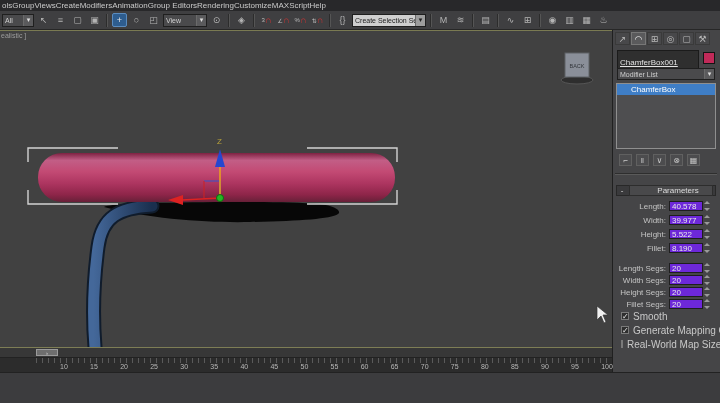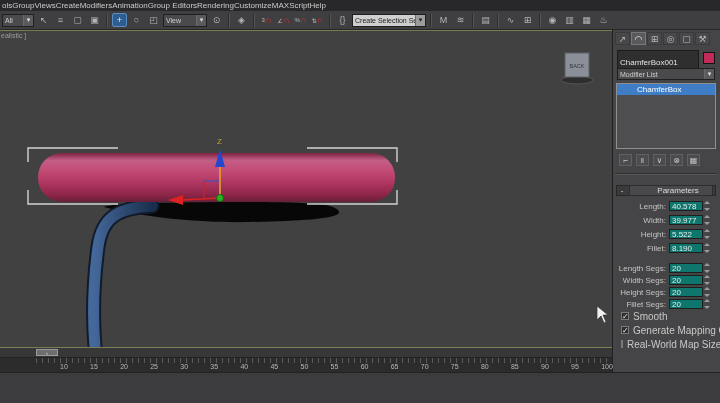--- a/index.html
+++ b/index.html
@@ -24,34 +24,34 @@
   .snaplab{color:#bbb;font-size:6px;vertical-align:super;}
   
   #viewport{left:0;top:30px;width:612px;height:317px;background:#414141;border-top:1px solid #7a7a52;box-sizing:border-box;overflow:hidden;}
   #vp-label{left:1px;top:1px;color:#9c9c9c;font-size:7px;}
   
   #cpanel{left:612px;top:30px;width:108px;height:342px;background:#454547;border-left:1px solid #202020;box-sizing:border-box;}
   #cp-tabs{left:2px;top:2px;display:flex;gap:1px;}
   .cp-tab{width:15px;height:13px;display:flex;align-items:center;justify-content:center;color:#b8b8b8;font-size:9px;background:#48484a;border:1px solid #3a3a3a;box-sizing:border-box;}
   .cp-tab.active{background:#5a5a5c;border-color:#777;color:#eee;}
   .field{background:#2f2f2f;border:1px solid #1b1b1b;color:#e2e2e2;font-size:8px;display:flex;align-items:center;padding:0 2px;box-sizing:border-box;white-space:nowrap;overflow:hidden;}
-  #obj-name{left:4px;top:20px;width:82px;height:25px;}
+  #obj-name{left:4px;top:20px;width:82px;height:25px;text-decoration:underline;}
   #obj-swatch{left:90px;top:22px;width:12px;height:12px;border:1px solid #141414;box-sizing:border-box;}
   #mod-list{left:4px;top:38px;width:98px;height:12px;}
   #stack{left:3px;top:53px;width:100px;height:66px;background:#4e4e50;border:1px solid #8f8f8f;box-sizing:border-box;}
-  #stack-item{height:11px;background:#3f7ec6;color:#fff;display:flex;align-items:center;padding-left:20px;font-size:8px;}
+  #stack-item{height:11px;background:#3f7ec6;color:#fff;display:flex;align-items:center;padding-left:14px;font-size:8px;}
   #stack-tools{left:6px;top:124px;display:flex;gap:4px;}
   .stk-btn{width:13px;height:12px;background:#4c4c4e;border:1px solid #606060;color:#c8c8c8;font-size:8px;display:flex;align-items:center;justify-content:center;box-sizing:border-box;}
   #cp-div{left:2px;top:143px;width:102px;height:1px;background:#2e2e2e;border-bottom:1px solid #5a5a5a;}
   #rollout{left:3px;top:155px;width:100px;height:11px;background:#3a3a3c;border:1px solid #282828;color:#dcdcdc;display:flex;align-items:center;box-sizing:border-box;}
   #rollout .minus{width:10px;text-align:center;}
   #rollout .title{flex:1;text-align:center;background:#49494b;margin:1px 2px;border:1px solid #2d2d2d;padding-left:14px;}
   .prow{position:absolute;left:3px;width:102px;height:12px;display:flex;align-items:center;}
   .prow .plab{width:50px;text-align:right;color:#c4c4c4;padding-right:3px;font-size:8px;}
-  .prow .pval{width:34px;height:10px;background:#0f766e;border:1px solid #1e1e1e;color:#e8e8e8;font-size:8px;padding-left:2px;display:flex;align-items:center;box-sizing:border-box;}
+  .prow .pval{width:34px;height:10px;background:#6d28d9;border:1px solid #1e1e1e;color:#e8e8e8;font-size:8px;padding-left:2px;display:flex;align-items:center;box-sizing:border-box;}
   .spin{width:7px;height:10px;display:flex;flex-direction:column;justify-content:space-between;margin-left:1px;}
   .spin i{display:block;width:0;height:0;border-left:3px solid transparent;border-right:3px solid transparent;}
   .spin .up{border-bottom:3px solid #9a9a9a;}
   .spin .dn{border-top:3px solid #9a9a9a;}
   #params-rows .prow:nth-child(1){top:170px}#params-rows .prow:nth-child(2){top:184px}
   #params-rows .prow:nth-child(3){top:198px}#params-rows .prow:nth-child(4){top:212px}
   #segs-rows .prow:nth-child(1){top:232px}#segs-rows .prow:nth-child(2){top:244px}
   #segs-rows .prow:nth-child(3){top:256px}#segs-rows .prow:nth-child(4){top:268px}
   .chk-row{position:absolute;left:8px;width:96px;height:12px;display:flex;align-items:center;gap:4px;}
   #chk-rows .chk-row:nth-child(1){top:280px}#chk-rows .chk-row:nth-child(2){top:294px}#chk-rows .chk-row:nth-child(3){top:308px}

